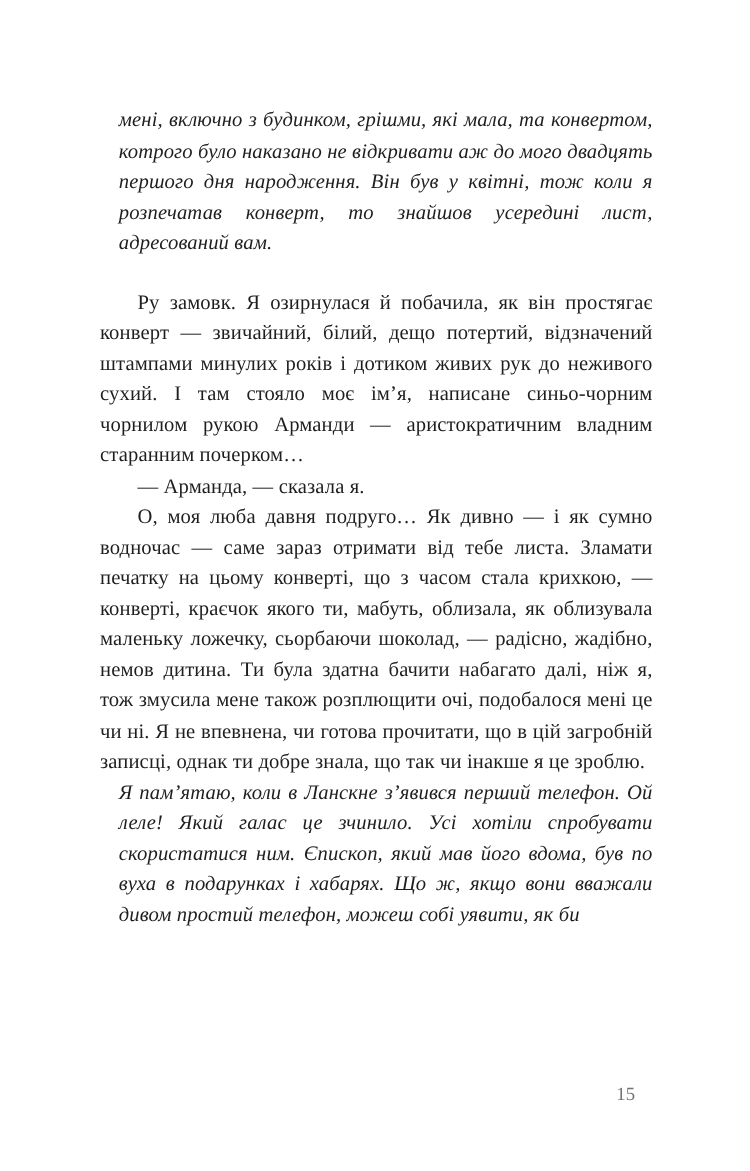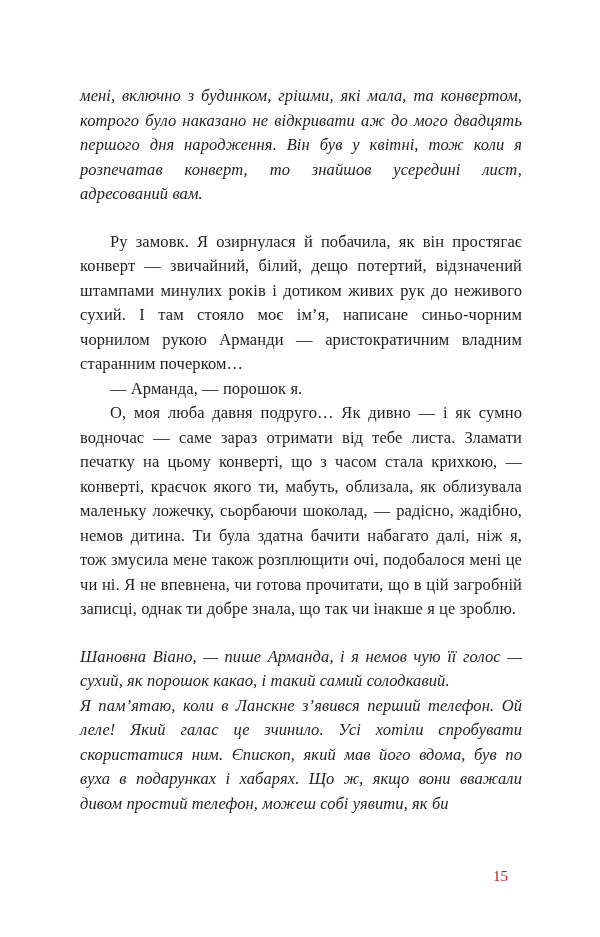--- a/index.html
+++ b/index.html
@@ -25,38 +25,38 @@
     width: 442px;
     font-size: 16.5px;
     line-height: 24.5px;
     text-align: justify;
     letter-spacing: 0.1px;
     hyphens: auto;
   }
   .text-block p { margin: 0; }
   p.quote {
     font-style: italic;
+    margin-left: 15px;
   }
   p.body { text-indent: 30px; }
   p.gap-before { margin-top: 23px; }
   .page-number {
     position: absolute;
     right: 92px;
     bottom: 52px;
     font-size: 15px;
-    color: #b91c1c;
+    color: #737373;
     font-style: normal;
   }
 </style>
 </head>
 <body>
 
 <div class="book-page">
   <div class="text-block">
     <p class="quote">мені, включно з будинком, грішми, які мала, та конвертом, котрого було наказано не відкривати аж до мого двадцять першого дня народження. Він був у квітні, тож коли я розпечатав конверт, то знайшов усередині лист, адресований вам.</p>
     <p class="body gap-before">Ру замовк. Я озирнулася й побачила, як він простягає конверт — звичайний, білий, дещо потертий, відзначений штампами минулих років і дотиком живих рук до неживого сухий. І там стояло моє ім’я, написане синьо-чорним чорнилом рукою Арманди — аристократичним владним старанним почерком…</p>
-    <p class="body">— Арманда, — порошок я.</p>
+    <p class="body">— Арманда, — сказала я.</p>
     <p class="body">О, моя люба давня подруго… Як дивно — і як сумно водночас — саме зараз отримати від тебе листа. Зламати печатку на цьому конверті, що з часом стала крихкою, — конверті, краєчок якого ти, мабуть, облизала, як облизувала маленьку ложечку, сьорбаючи шоколад, — радісно, жадібно, немов дитина. Ти була здатна бачити набагато далі, ніж я, тож змусила мене також розплющити очі, подобалося мені це чи ні. Я не впевнена, чи готова прочитати, що в цій загробній записці, однак ти добре знала, що так чи інакше я це зроблю.</p>
-    <p class="quote gap-before">Шановна Віано, — пише Арманда, і я немов чую її голос — сухий, як порошок какао, і такий самий солодкавий.</p>
     <p class="quote">Я пам’ятаю, коли в Ланскне з’явився перший телефон. Ой леле! Який галас це зчинило. Усі хотіли спробувати скористатися ним. Єпископ, який мав його вдома, був по вуха в подарунках і хабарях. Що ж, якщо вони вважали дивом простий телефон, можеш собі уявити, як би</p>
   </div>
   <div class="page-number">15</div>
 </div>
 
 </body></html>

